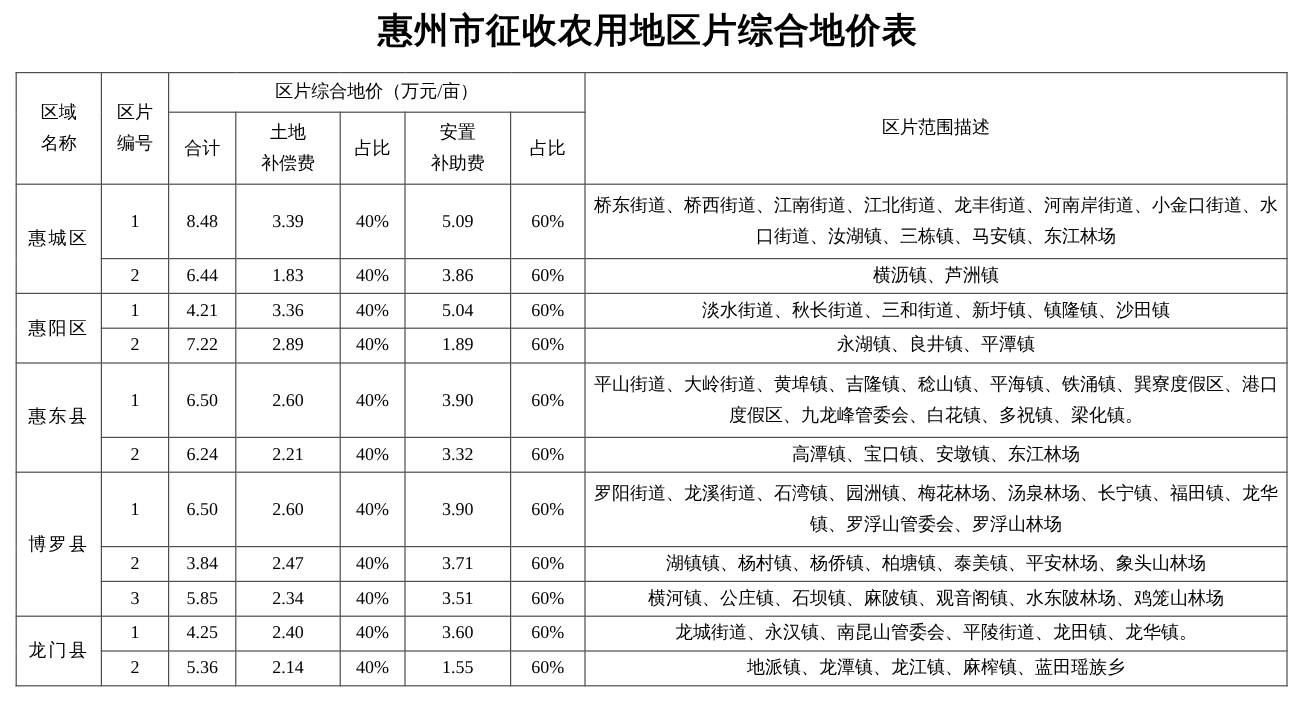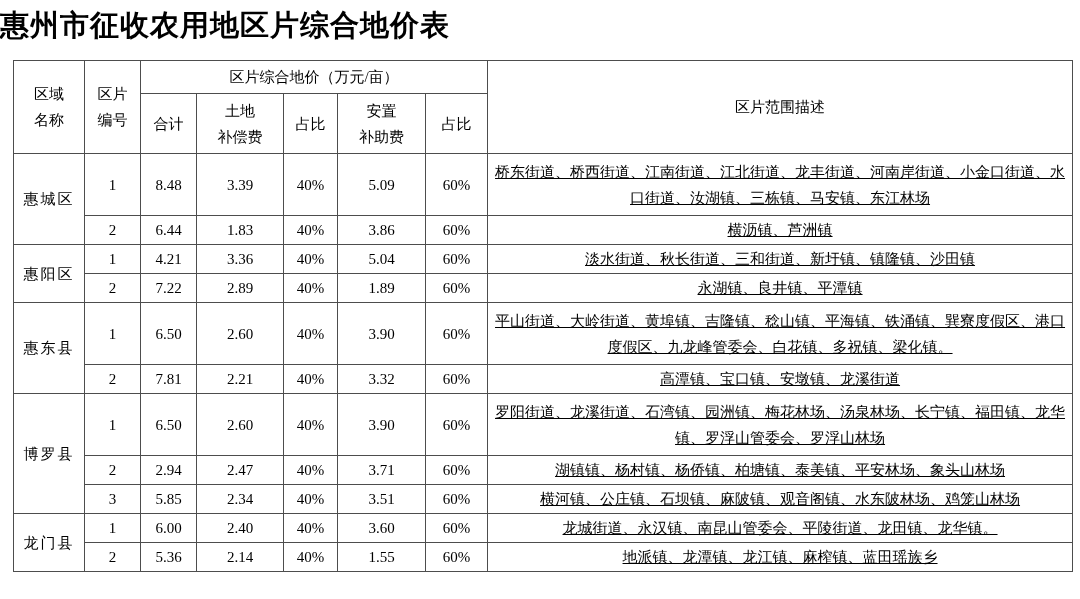--- a/index.html
+++ b/index.html
@@ -9,21 +9,21 @@
     font-family: "Liberation Serif", "DejaVu Serif", serif;
     color: #000000;
   }
   .page {
     width: 1080px;
     height: 599px;
     overflow: hidden;
     background: #ffffff;
   }
   .title {
-    text-align: left;
+    text-align: center;
     font-size: 29px;
     font-weight: bold;
     letter-spacing: 1px;
     padding-top: 6px;
     margin-bottom: 14px;
     font-family: "Liberation Serif", "DejaVu Serif", serif;
   }
   table.price-table {
     border-collapse: collapse;
     table-layout: fixed;
@@ -42,21 +42,20 @@
   }
   th.pre, td.pre { white-space: pre-line; line-height: 24px; }
   .hrow1 { height: 33px; }
   .hrow2 { height: 60px; }
   .row-1line { height: 29px; }
   .row-2line { height: 62px; }
   td.desc {
     text-align: left;
     padding: 2px 9px;
     line-height: 30px;
-    text-decoration: underline;
   }
   td.region { letter-spacing: 2px; }
 </style>
 </head>
 <body>
 
 <div class="page">
   <h1 class="title">惠州市征收农用地区片综合地价表</h1>
 
   <table class="price-table">
@@ -136,61 +135,61 @@
         <td>1</td>
         <td>6.50</td>
         <td>2.60</td>
         <td>40%</td>
         <td>3.90</td>
         <td>60%</td>
         <td class="desc">平山街道、大岭街道、黄埠镇、吉隆镇、稔山镇、平海镇、铁涌镇、巽寮度假区、港口度假区、九龙峰管委会、白花镇、多祝镇、梁化镇。</td>
       </tr>
       <tr class="row-1line">
         <td>2</td>
-        <td>7.81</td>
+        <td>6.24</td>
         <td>2.21</td>
         <td>40%</td>
         <td>3.32</td>
         <td>60%</td>
-        <td class="desc">高潭镇、宝口镇、安墩镇、龙溪街道</td>
+        <td class="desc">高潭镇、宝口镇、安墩镇、东江林场</td>
       </tr>
 
       <tr class="row-2line">
         <td rowspan="3" class="region">博罗县</td>
         <td>1</td>
         <td>6.50</td>
         <td>2.60</td>
         <td>40%</td>
         <td>3.90</td>
         <td>60%</td>
         <td class="desc">罗阳街道、龙溪街道、石湾镇、园洲镇、梅花林场、汤泉林场、长宁镇、福田镇、龙华镇、罗浮山管委会、罗浮山林场</td>
       </tr>
       <tr class="row-1line">
         <td>2</td>
-        <td>2.94</td>
+        <td>3.84</td>
         <td>2.47</td>
         <td>40%</td>
         <td>3.71</td>
         <td>60%</td>
         <td class="desc">湖镇镇、杨村镇、杨侨镇、柏塘镇、泰美镇、平安林场、象头山林场</td>
       </tr>
       <tr class="row-1line">
         <td>3</td>
         <td>5.85</td>
         <td>2.34</td>
         <td>40%</td>
         <td>3.51</td>
         <td>60%</td>
         <td class="desc">横河镇、公庄镇、石坝镇、麻陂镇、观音阁镇、水东陂林场、鸡笼山林场</td>
       </tr>
 
       <tr class="row-1line">
         <td rowspan="2" class="region">龙门县</td>
         <td>1</td>
-        <td>6.00</td>
+        <td>4.25</td>
         <td>2.40</td>
         <td>40%</td>
         <td>3.60</td>
         <td>60%</td>
         <td class="desc">龙城街道、永汉镇、南昆山管委会、平陵街道、龙田镇、龙华镇。</td>
       </tr>
       <tr class="row-1line">
         <td>2</td>
         <td>5.36</td>
         <td>2.14</td>

